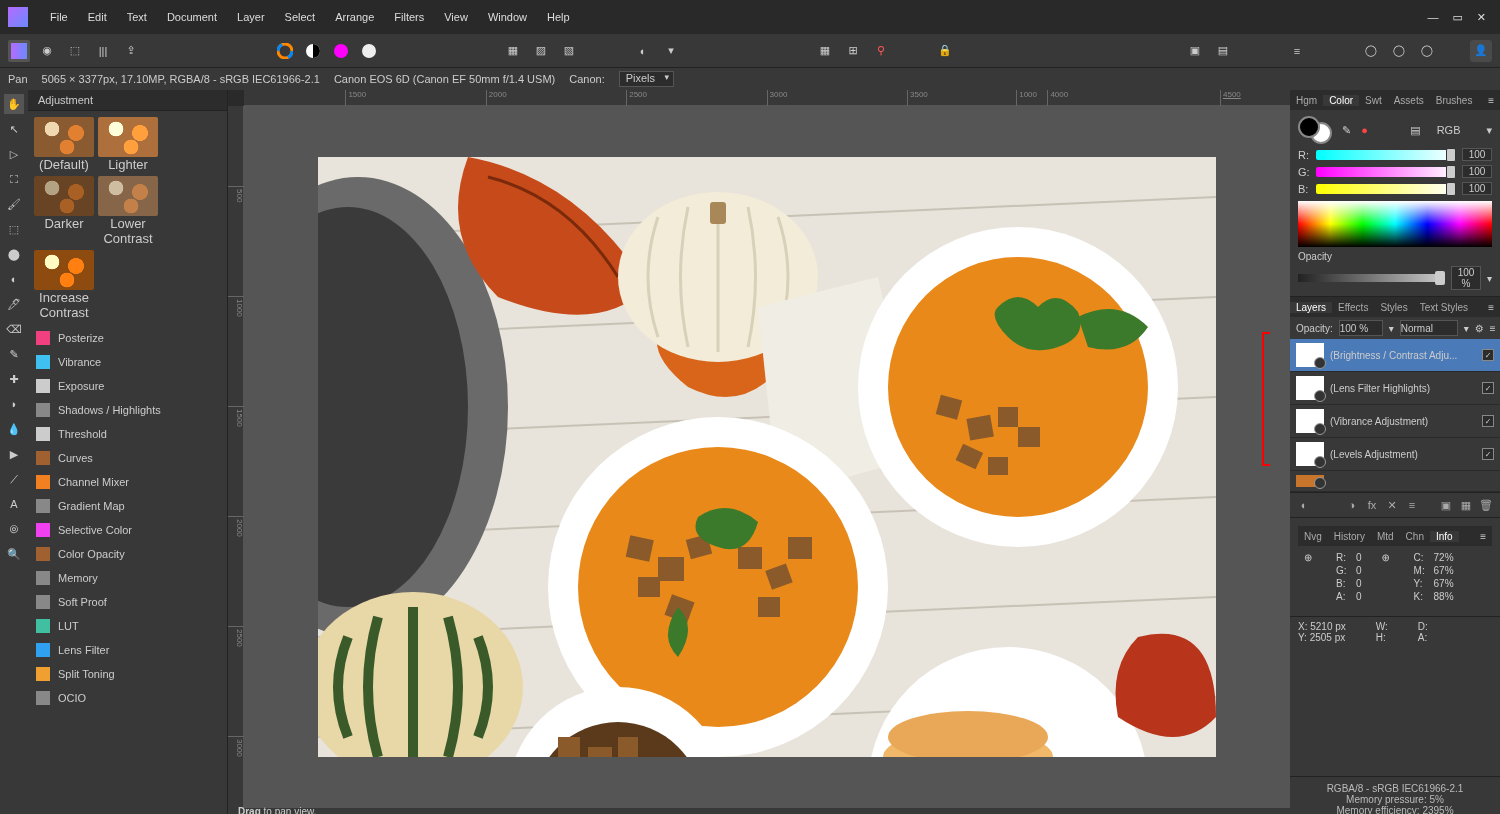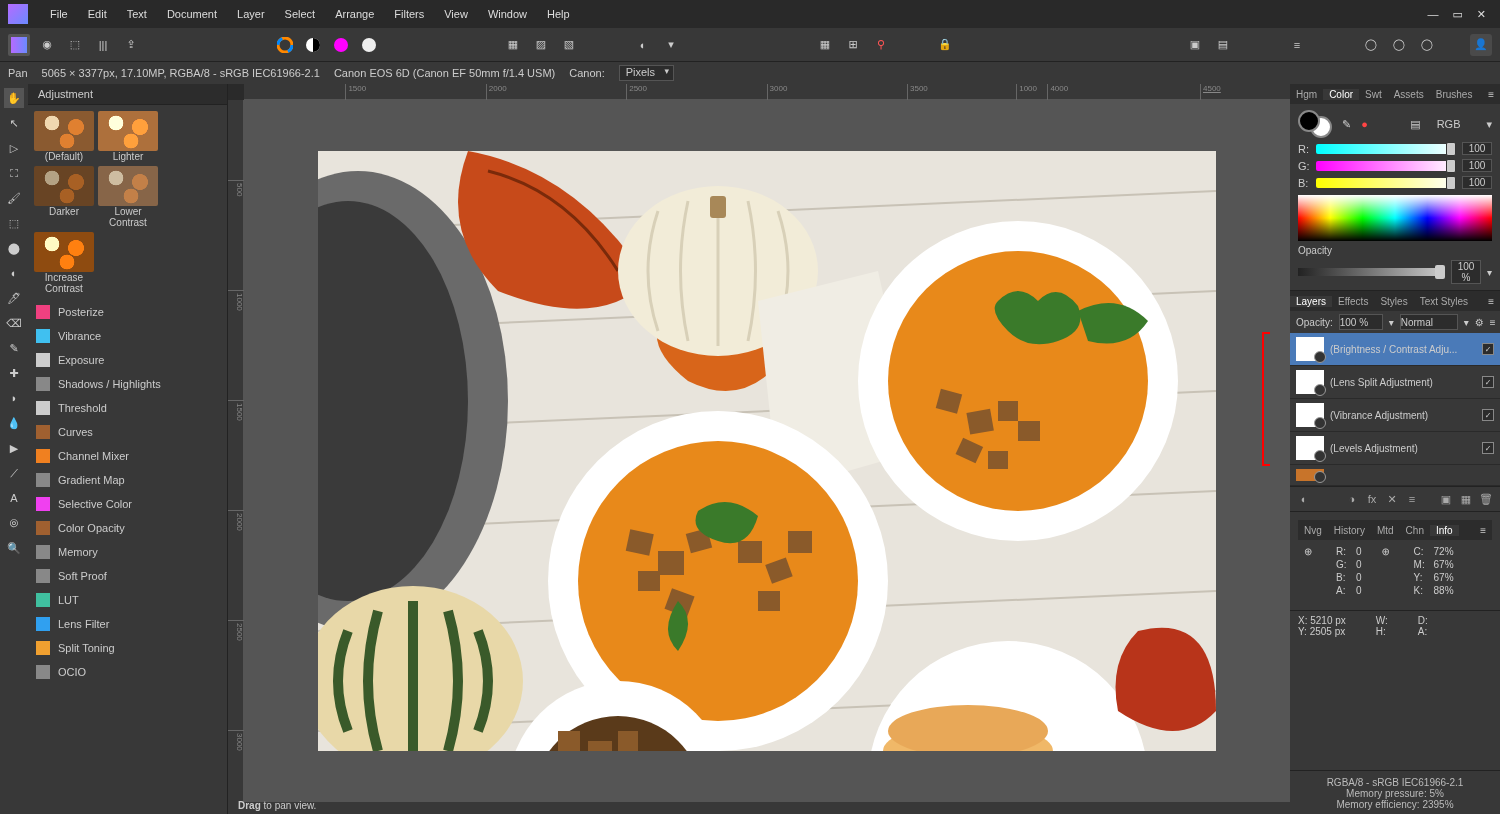--- a/index.html
+++ b/index.html
@@ -1,37 +1,37 @@
 <!DOCTYPE html>
 <html><head>
 <meta charset="utf-8">
 <style>
 * { margin:0; padding:0; box-sizing:border-box; font-family:"Segoe UI",Arial,sans-serif; }
 body { background:#1e1e1e; color:#ccc; font-size:11px; width:1500px; height:814px; overflow:hidden; position:relative; }
-.menubar { height:28px; background:#292929; display:flex; align-items:center; padding:0 8px; }
+.menubar { height:34px; background:#292929; display:flex; align-items:center; padding:0 8px; }
 .menubar .logo { width:20px; height:20px; background:linear-gradient(135deg,#b56bff,#6b8aff); margin-right:12px; }
 .menubar .mi { padding:0 10px; color:#ddd; cursor:pointer; }
 .menubar .winctrl { margin-left:auto; display:flex; gap:14px; padding-right:6px; color:#ddd; }
 .toolbar { height:34px; background:#383838; display:flex; align-items:center; padding:0 8px; gap:6px; border-bottom:1px solid #222; }
 .toolbar .grp { display:flex; gap:6px; align-items:center; }
 .tb-btn { width:22px; height:22px; display:flex; align-items:center; justify-content:center; color:#ccc; cursor:pointer; }
 .tb-btn.active { background:#555; border-radius:2px; }
 .infobar { height:22px; background:#383838; display:flex; align-items:center; padding:0 8px; gap:14px; color:#ccc; font-size:11px; }
 .infobar .sel { background:#2c2c2c; border:1px solid #555; padding:0 18px 0 6px; height:16px; position:relative; }
 .infobar .sel:after { content:"▾"; position:absolute; right:4px; top:0; font-size:9px; }
 .main { display:flex; height:732px; }
 .ltools { width:28px; background:#383838; padding-top:4px; display:flex; flex-direction:column; align-items:center; gap:5px; }
 .ltools .tool { width:20px; height:20px; color:#ccc; cursor:pointer; display:flex; align-items:center; justify-content:center; }
 .ltools .tool.sel { background:#555; }
 .adjpanel { width:200px; background:#383838; border-right:1px solid #222; overflow-y:auto; }
 .adjpanel .tab { background:#2c2c2c; padding:4px 10px; font-size:11px; border-bottom:1px solid #222; }
 .adjpanel .ai { display:flex; align-items:center; gap:8px; padding:5px 8px; cursor:pointer; }
 .adjpanel .ai .ico { width:14px; height:14px; }
 .presets { display:flex; flex-wrap:wrap; gap:4px; padding:6px; }
-.preset { width:60px; text-align:center; font-size:10px; cursor:pointer; }
+.preset { width:60px; text-align:center; font-size:13px; cursor:pointer; }
 .preset .thumb { width:60px; height:40px; border-radius:2px; background:#8a5a30; background-image:radial-gradient(circle at 30% 30%,#f0d8b0 14%,transparent 15%),radial-gradient(circle at 70% 40%,#e08030 16%,transparent 17%),radial-gradient(circle at 55% 75%,#e08030 16%,transparent 17%); }
 .canvaswrap { flex:1; background:#2a2a2a; display:flex; flex-direction:column; position:relative; }
 .doc-tab { height:20px; background:#383838; display:flex; align-items:center; }
 .doc-tab .t { background:#2a2a2a; padding:2px 10px; font-size:10px; color:#ccc; display:flex; align-items:center; gap:8px; }
 .doc-tab .t .x { cursor:pointer; }
 .ruler-h { height:16px; background:#383838; border-bottom:1px solid #555; position:relative; margin-left:16px; }
 .ruler-h .tick { position:absolute; top:0; font-size:8px; color:#888; border-left:1px solid #666; height:16px; padding-left:2px; }
 .viewport { flex:1; display:flex; }
 .ruler-v { width:16px; background:#383838; border-right:1px solid #555; position:relative; }
 .ruler-v .tick { position:absolute; left:0; font-size:8px; color:#888; border-top:1px solid #666; width:16px; writing-mode:vertical-rl; padding-top:2px; }
@@ -302,21 +302,21 @@
   </div>
 
   <div class="canvaswrap">
     <div class="ruler-h" id="rulerh">
         <div class="tick" style="left: 101.4px;">1500</div>
         <div class="tick" style="left: 241.8px;">2000</div>
         <div class="tick" style="left: 382.2px;">2500</div>
         <div class="tick" style="left: 522.6px;">3000</div>
         <div class="tick" style="left: 663px;">3500</div>
         <div class="tick" style="left: 803.4px;">4000</div>
-        <div class="tick" style="left: 956px; text-decoration: underline;">4500</div>
+        <div class="tick" style="left: 976px; text-decoration: underline;">4500</div>
         <div class="tick" style="left: 772.2px;">1000</div>
       </div>
     <div class="viewport">
       <div class="ruler-v" id="rulerv">
           <div class="tick" style="top: 80px;">500</div>
           <div class="tick" style="top: 190px;">1000</div>
           <div class="tick" style="top: 300px;">1500</div>
           <div class="tick" style="top: 410px;">2000</div>
           <div class="tick" style="top: 520px;">2500</div>
           <div class="tick" style="top: 630px;">3000</div>
@@ -493,21 +493,21 @@
         <span>≡</span>
       </div>
       <div class="layerlist" id="layerlist">
           <div class="layer sel">
             <div class="lthumb"></div>
             <div class="lname">(Brightness / Contrast Adju...</div>
             <div class="chk">✓</div>
           </div>
           <div class="layer">
             <div class="lthumb"></div>
-            <div class="lname">(Lens Split Adjustment)</div>
+            <div class="lname">(Lens Filter Highlights)</div>
             <div class="chk">✓</div>
           </div>
           <div class="layer">
             <div class="lthumb"></div>
             <div class="lname">(Vibrance Adjustment)</div>
             <div class="chk">✓</div>
           </div>
           <div class="layer">
             <div class="lthumb"></div>
             <div class="lname">(Levels Adjustment)</div>

